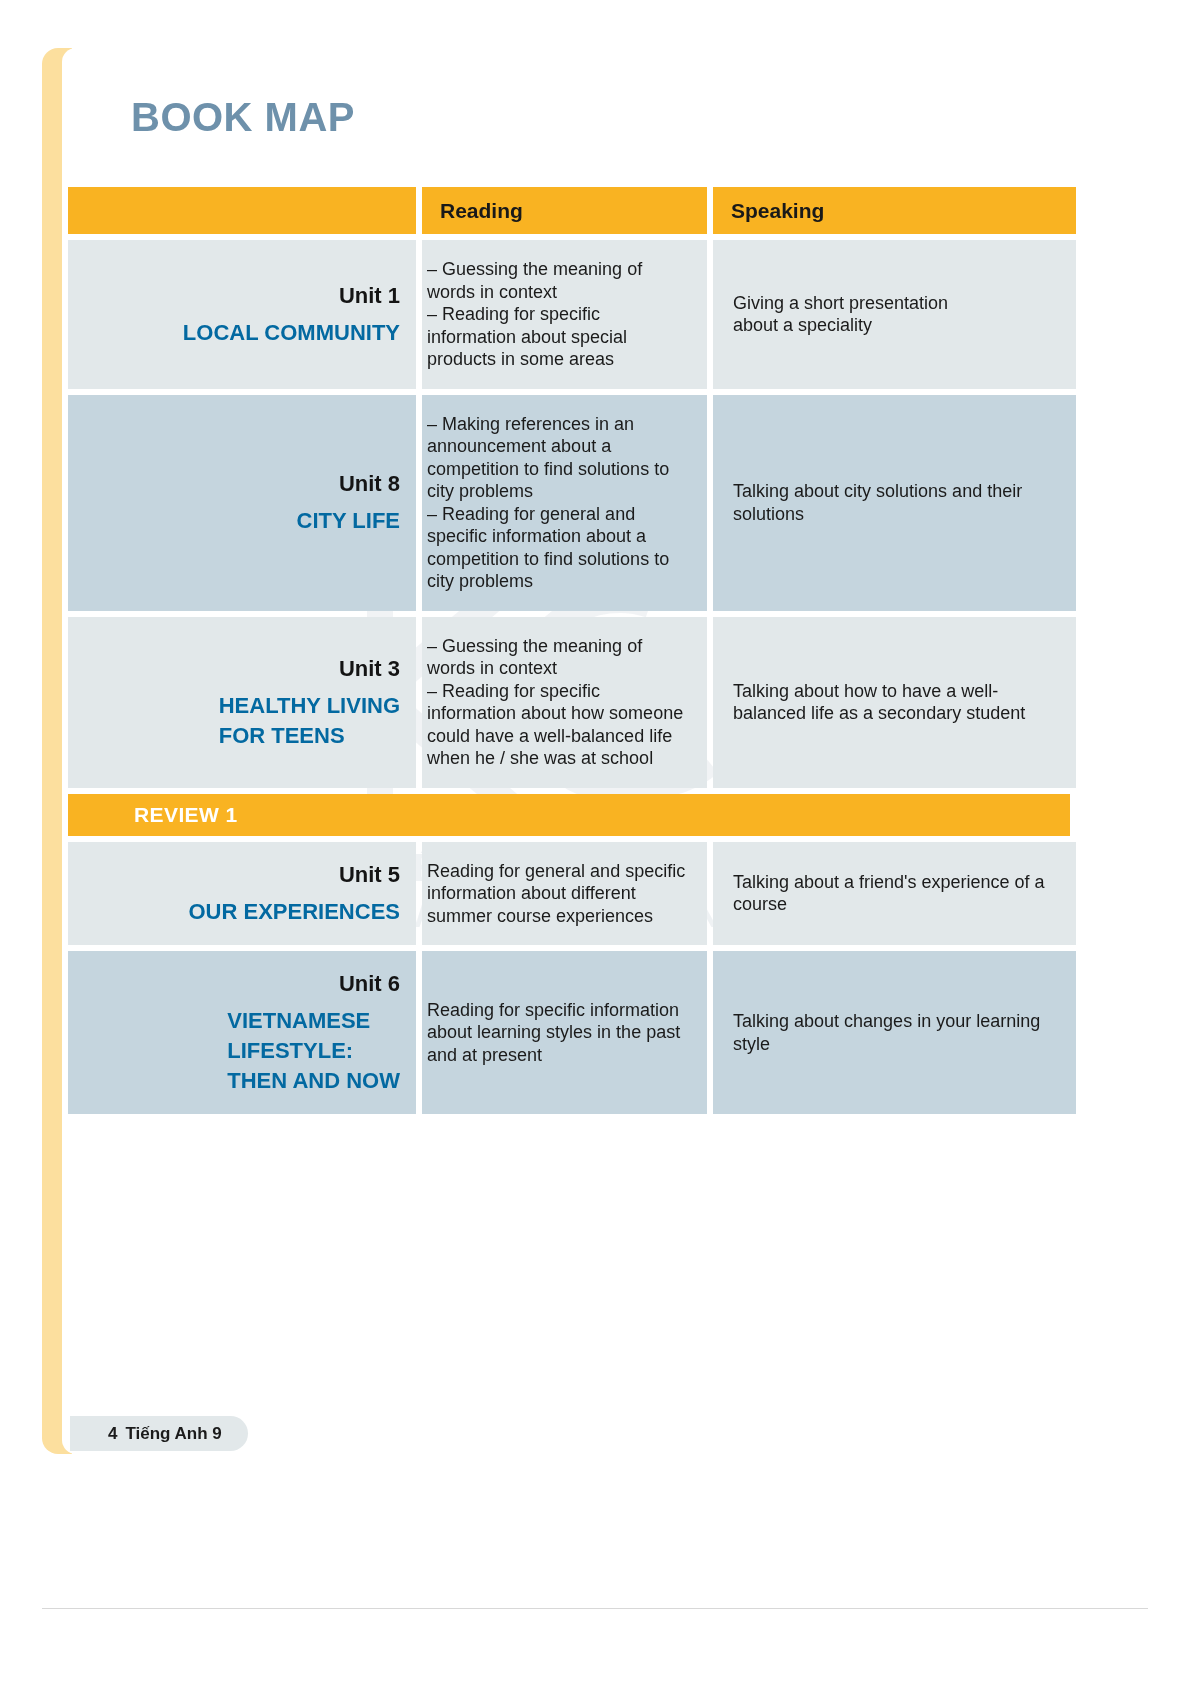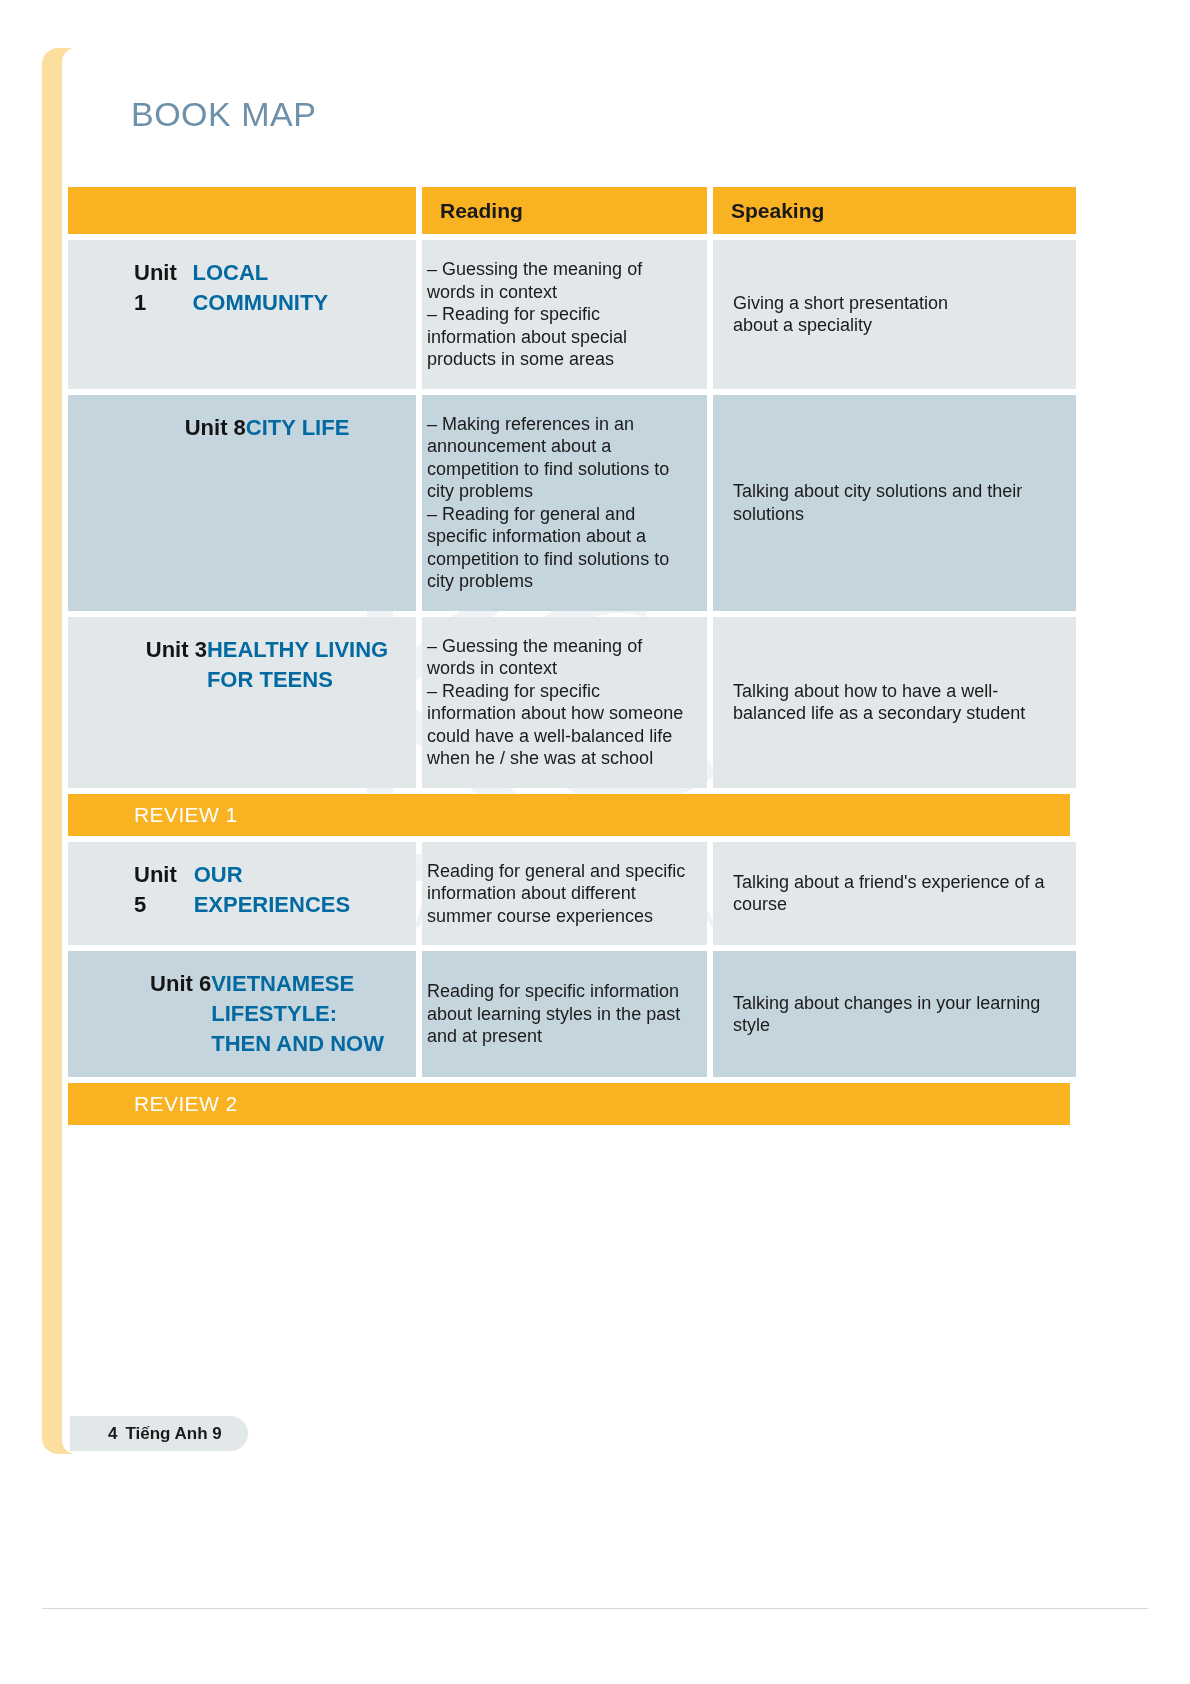--- a/index.html
+++ b/index.html
@@ -75,22 +75,22 @@
     letter-spacing: 3px;
     line-height: 46px;
   }
 
   
   .book-title {
     position: absolute;
     left: 131px;
     top: 95px;
     color: #6e91ab;
-    font-size: 34px;
-    font-weight: normal;
+    font-size: 40px;
+    font-weight: bold;
     letter-spacing: 0.5px;
     z-index: 3;
   }
 
   
   .table {
     position: absolute;
     left: 68px;
     top: 173px;
     width: 1002px;
@@ -125,22 +125,22 @@
   .body-cell {
     padding: 18px 16px 18px 0;
     display: flex;
     align-items: center;
   }
   .shade-light { background: #e2e8ea; }
   .shade-dark  { background: #c5d5de; }
 
   .unit-cell {
     padding-left: 66px;
-    flex-direction: row;
-    align-items: flex-start;
+    flex-direction: column;
+    align-items: flex-end;
     justify-content: center;
   }
   .unit-num {
     color: #141414;
     font-size: 22px;
     font-weight: bold;
     line-height: 30px;
     margin-bottom: 7px;
   }
   .unit-name {
@@ -162,21 +162,21 @@
   
   .review {
     margin-top: 6px;
     height: 42px;
     background: #f9b322;
     display: flex;
     align-items: center;
     padding-left: 66px;
     color: #ffffff;
     font-size: 21px;
-    font-weight: normal;
+    font-weight: bold;
     letter-spacing: 0.4px;
   }
 
   
   .footer-tag {
     position: absolute;
     left: 70px;
     top: 1416px;
     height: 35px;
     min-width: 178px;
@@ -305,21 +305,20 @@
 THEN AND NOW</div>
       </div>
       <div class="cell c-read body-cell shade-dark">
         <div class="txt">Reading for specific information about learning styles in the past and at present</div>
       </div>
       <div class="cell c-speak body-cell shade-dark">
         <div class="txt speak">Talking about changes in your learning style</div>
       </div>
     </div>
 
-    <div class="review">REVIEW 2</div>
 
   </div>
 
   <div class="footer-tag">
     <span class="pg">4</span>
     <span>Tiếng Anh 9</span>
   </div>
 
   <div class="bottom-rule"></div>
 

